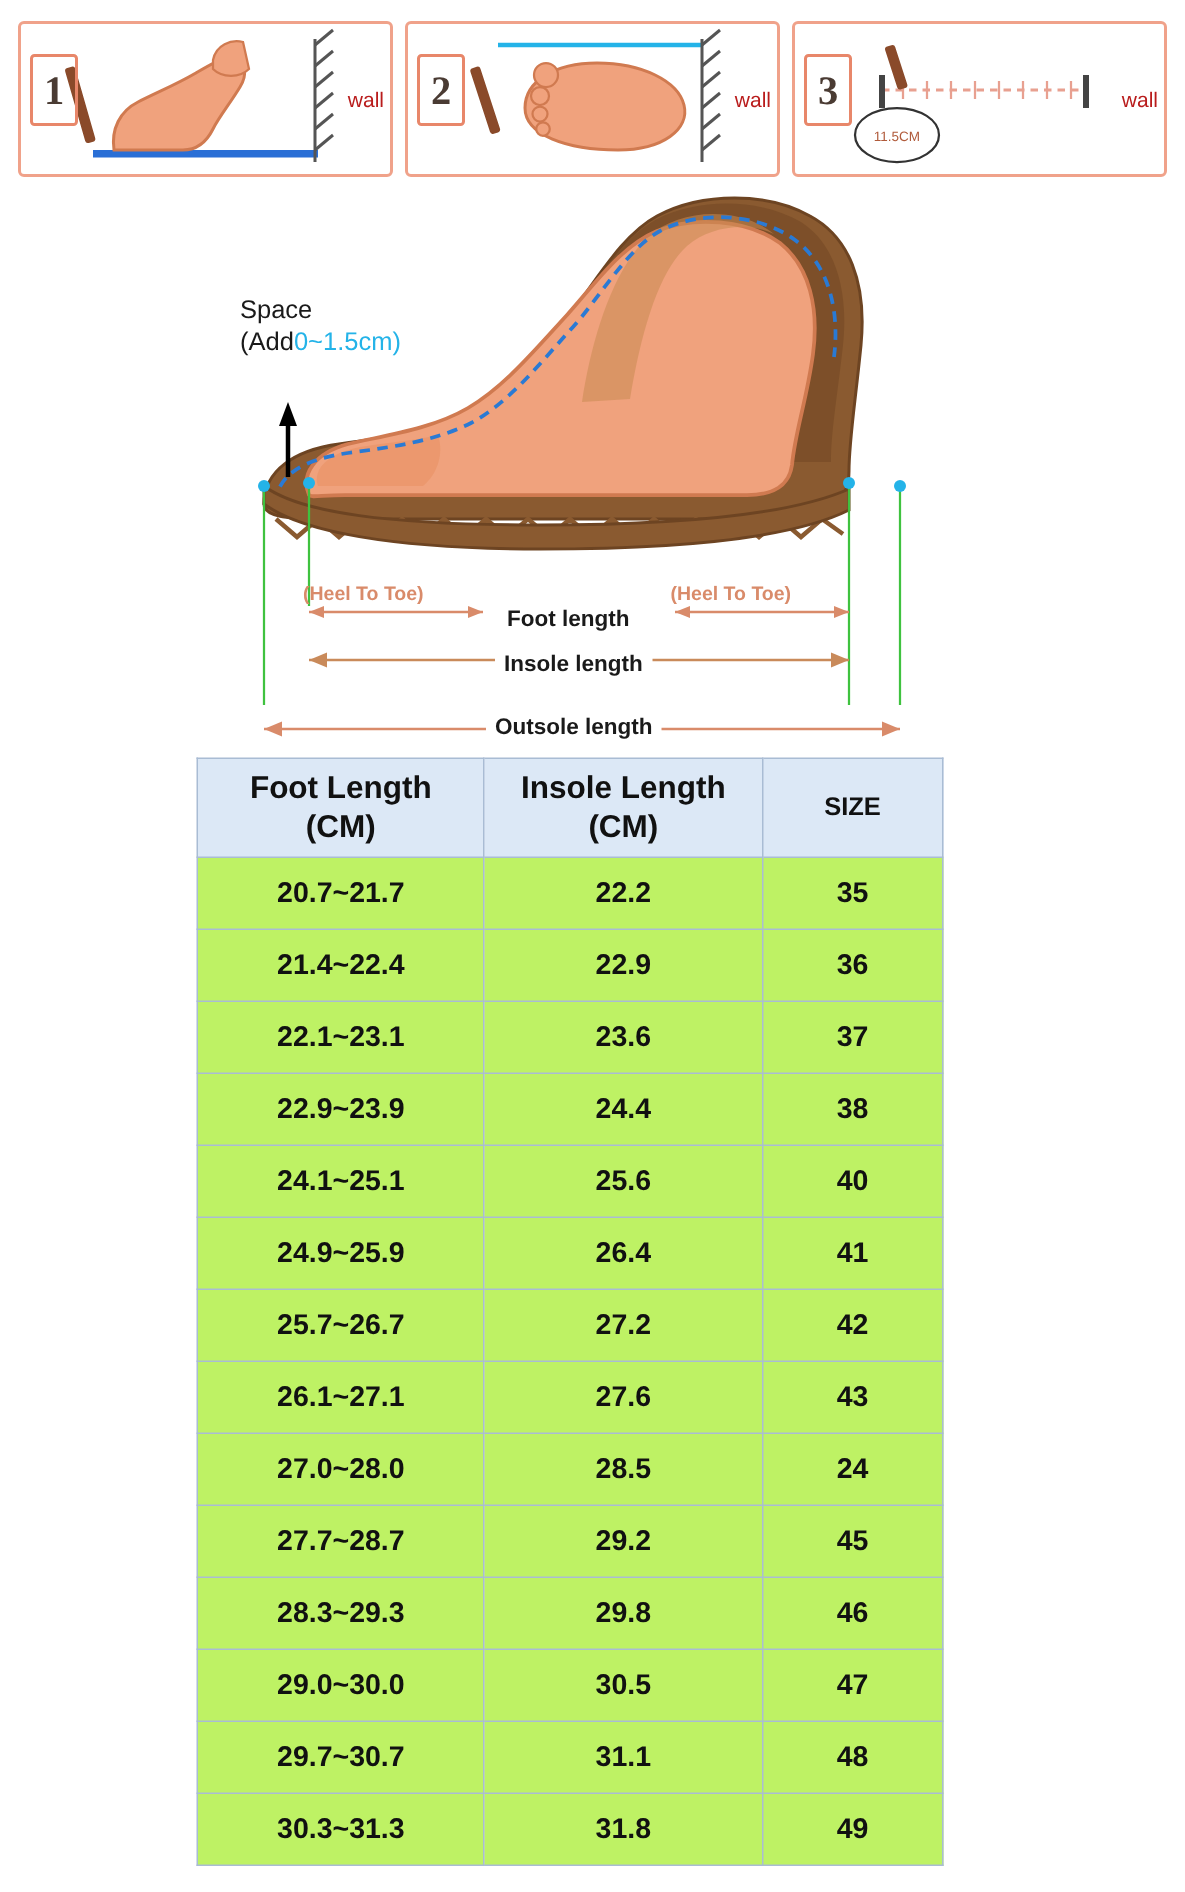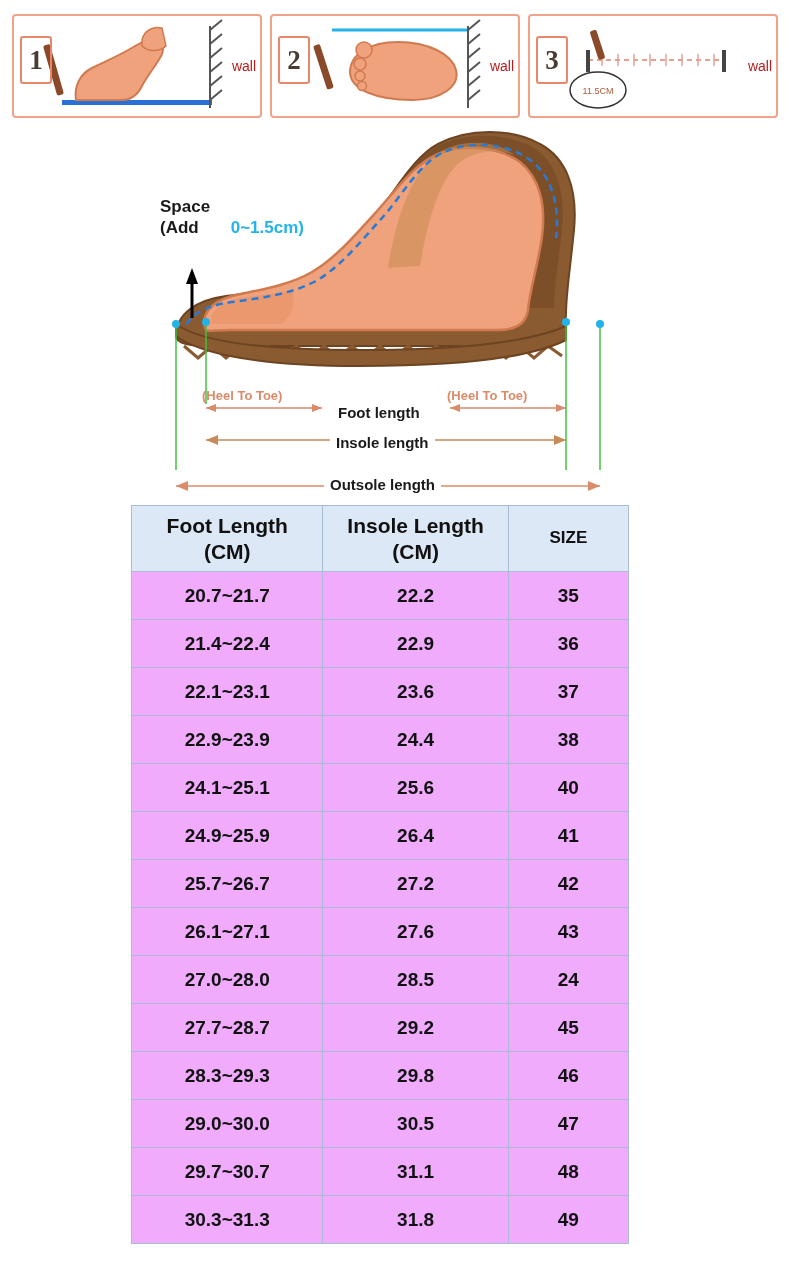--- a/index.html
+++ b/index.html
@@ -66,28 +66,27 @@
     left: 0;
     top: 118px;
     width: 790px;
     height: 380px;
   }
   .space-label {
     position: absolute;
     left: 160px;
     top: 196px;
     font-size: 17px;
-    font-weight: bold;
+    font-weight: normal;
     color: #1a1a1a;
     line-height: 1.25;
     font-family: "Liberation Sans", sans-serif;
   }
   .space-label .cm {
     color: #24b3e8;
-    margin-left: 32px;
   }
   .heel-toe-left {
     position: absolute;
     left: 202px;
     top: 388px;
     font-size: 13px;
     color: #d98b6a;
     font-weight: bold;
   }
   .heel-toe-right {
@@ -129,21 +128,21 @@
   .size-table thead th {
     background: #dce8f6;
     height: 63px;
     font-size: 21px;
     line-height: 1.2;
   }
   .size-table thead th.size-col {
     font-size: 17px;
   }
   .size-table tbody td {
-    background: #f0abfc;
+    background: #bef264;
     height: 45px;
     font-size: 19px;
   }
   .col-foot   { width: 192px; }
   .col-insole { width: 186px; }
   .col-size   { width: 120px; }
 </style>
 </head>
 <body>
 

